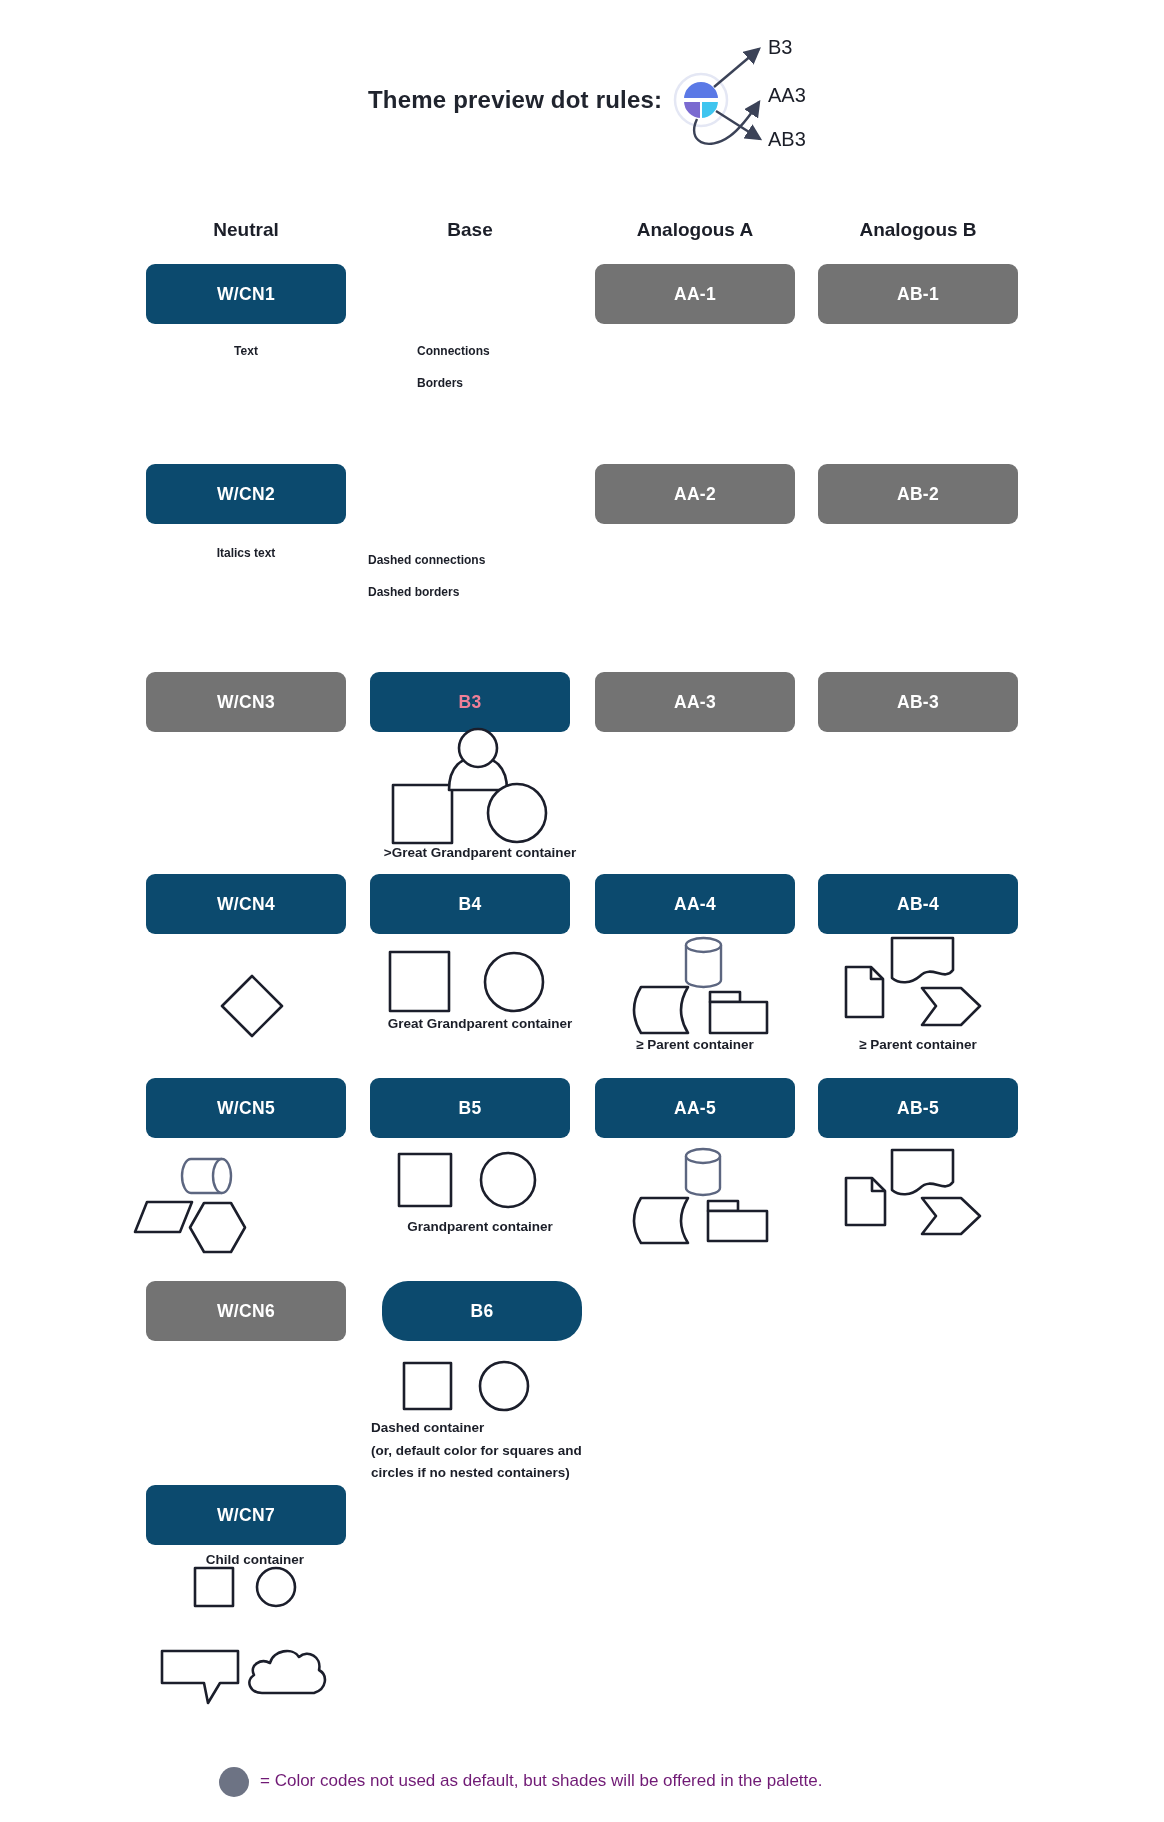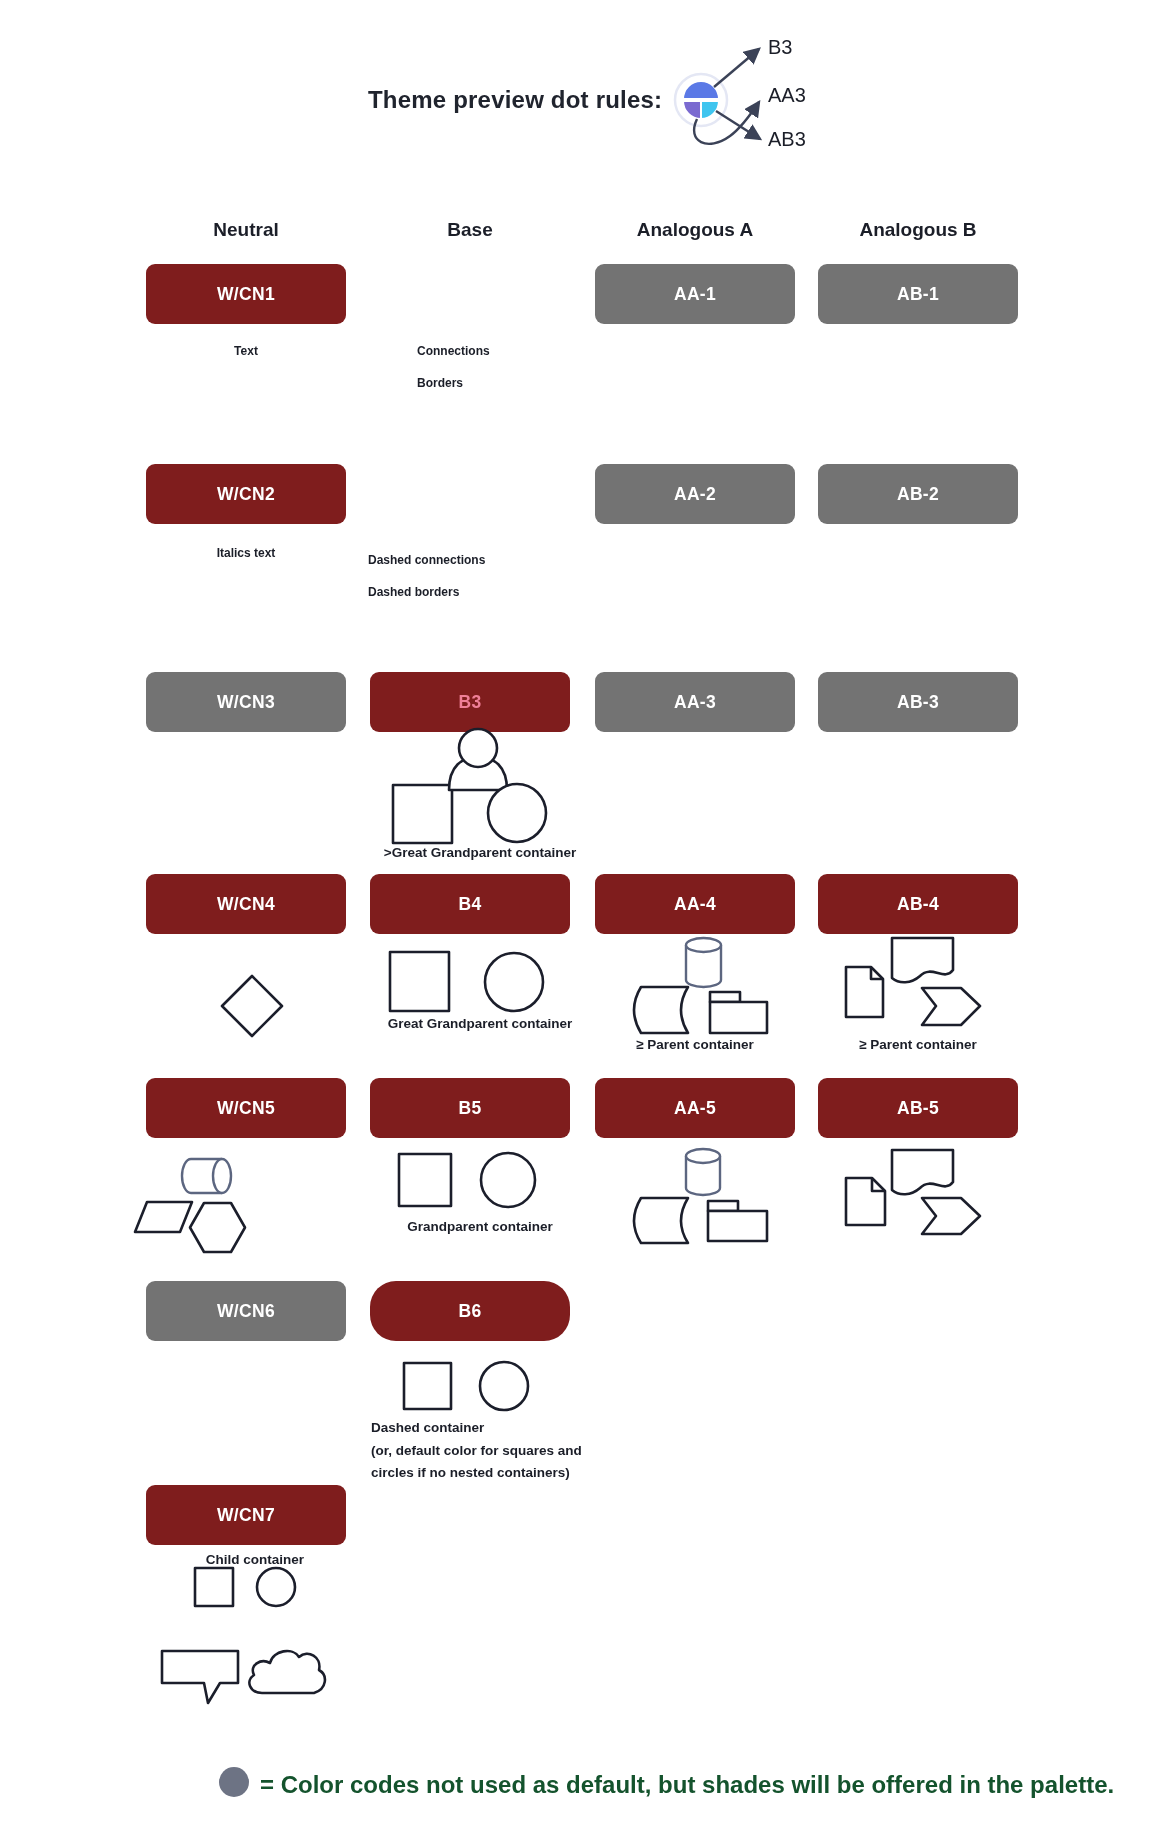--- a/index.html
+++ b/index.html
@@ -4,29 +4,29 @@
 <style>
   html,body{margin:0;padding:0;background:#ffffff;}
   .canvas{position:relative;width:1164px;height:1822px;background:#ffffff;
           font-family:"Liberation Sans",sans-serif;color:#1b1e28;overflow:hidden;}
   .abs{position:absolute;}
   .title{font-size:24px;font-weight:600;color:#20242e;letter-spacing:.2px;}
   .dotlabel{font-size:20px;font-weight:400;color:#1b1e28;}
   .colhead{font-size:19px;font-weight:700;color:#1b1e28;width:200px;text-align:center;}
   .sw{width:200px;height:60px;border-radius:9px;display:flex;align-items:center;justify-content:center;
       font-size:17.5px;font-weight:700;color:#ffffff;letter-spacing:.3px;}
-  .sw.dark{background:#7f1d1d;}
+  .sw.dark{background:#0c4a6e;}
   .sw.gray{background:#737373;}
   .sw.pink{color:#ef7f97;}
   .ann{font-size:12px;font-weight:700;color:#1b1e28;line-height:1.2;}
   .ann.center{width:200px;text-align:center;}
   .cap{font-size:13.5px;font-weight:700;color:#1b1e28;line-height:1.25;}
   .cap.center{text-align:center;}
   .legend-dot{width:30px;height:30px;border-radius:50%;background:#6d7384;}
-  .legend-text{font-size:24px;font-weight:700;color:#14532d;}
+  .legend-text{font-size:17px;font-weight:400;color:#701a75;}
   .blk{fill:#ffffff;stroke:#1b1e2b;stroke-width:2.6;stroke-linejoin:round;}
   .cyl{fill:#ffffff;stroke:#5c6680;stroke-width:2.4;}
   .nofill{fill:none;}
   .arrow{fill:none;stroke:#3b4257;stroke-width:2.4;}
 </style>
 </head>
 <body>
 
 <div class="canvas">
 
@@ -143,21 +143,21 @@
   </svg>
 
   <svg class="abs" style="left:820px;top:1140px;" width="190" height="100">
     <path d="M 26 38 H 52 L 65 51 V 85 H 26 Z" class="blk"></path>
     <path d="M 52 38 V 51 H 65" class="blk nofill"></path>
     <path d="M 72 10 H 133 V 42 C 124 54 112 36 100 48 C 91 56 79 56 72 50 Z" class="blk"></path>
     <path d="M 102 58 H 141 L 160 76 L 141 94 H 102 L 116 76 Z" class="blk"></path>
   </svg>
 
   <div class="abs sw gray" style="left:146px;top:1281px;">W/CN6</div>
-  <div class="abs sw dark" style="left:370px;top:1281px;border-radius:26px;">B6</div>
+  <div class="abs sw dark" style="left:382px;top:1281px;border-radius:26px;">B6</div>
 
   <svg class="abs" style="left:370px;top:1355px;" width="220" height="62">
     <rect x="34" y="8" width="47" height="46" class="blk"></rect>
     <circle cx="134" cy="31" r="24" class="blk"></circle>
   </svg>
   <span class="abs cap" style="left:371px;top:1420px;">Dashed container</span>
   <span class="abs cap" style="left:371px;top:1443px;">(or, default color for squares and</span>
   <span class="abs cap" style="left:371px;top:1465px;">circles if no nested containers)</span>
 
   <div class="abs sw dark" style="left:146px;top:1485px;">W/CN7</div>

